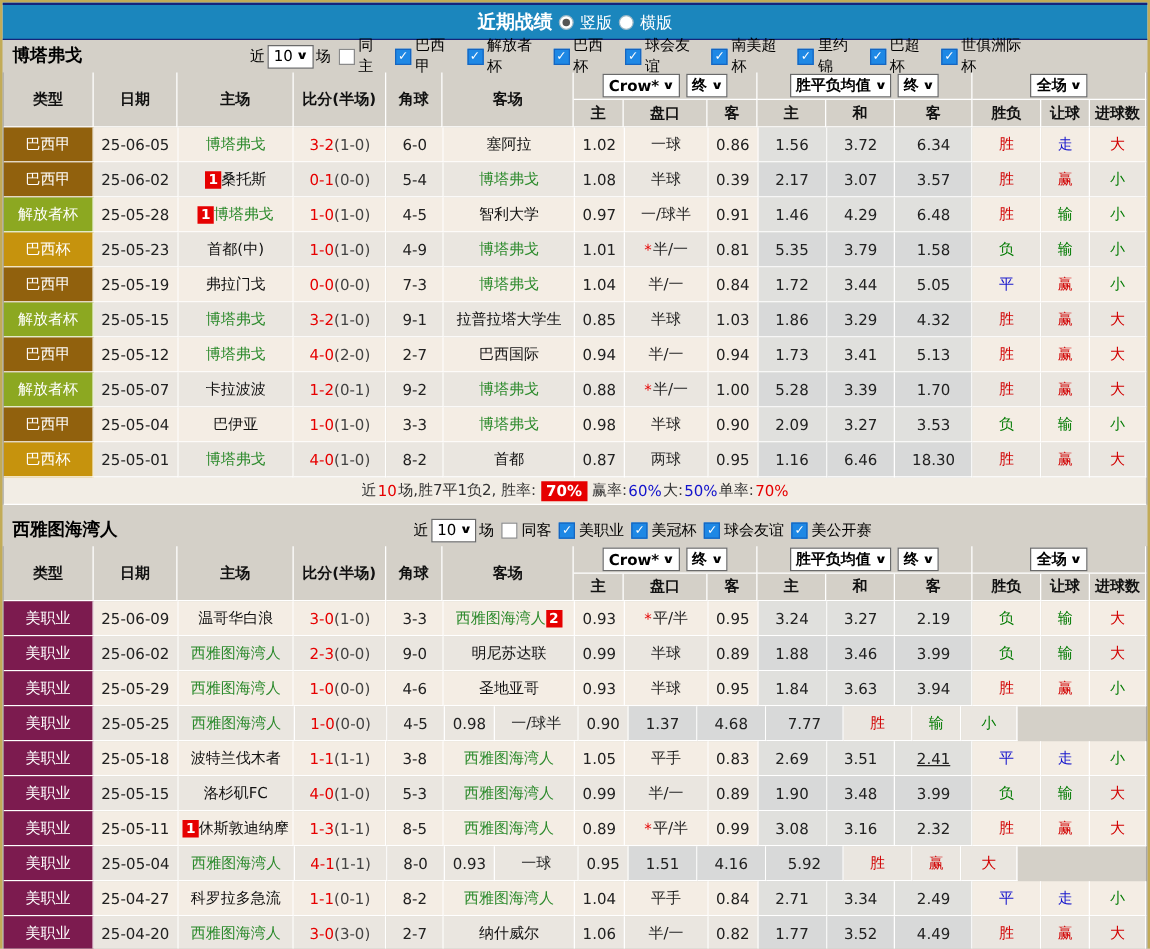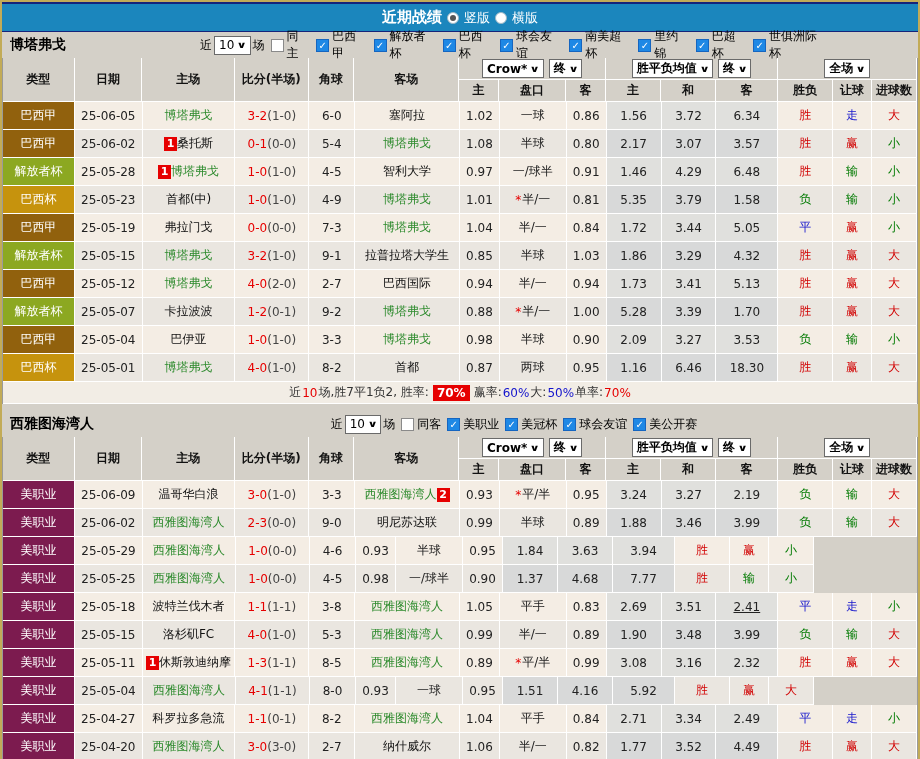--- a/index.html
+++ b/index.html
@@ -189,21 +189,21 @@
               <span class="half">(0-0)</span>
             </div>
             <div class="c" style="width: 46px;">5-4</div>
             <div class="c" style="width: 105px;">
               <span style="color: rgb(44, 138, 44);">博塔弗戈</span>
             </div>
             <div class="c" style="width: 40px;">1.08</div>
             <div class="c" style="width: 67px;">
               <span>半球</span>
             </div>
-            <div class="c" style="width: 40px;">0.80</div>
+            <div class="c" style="width: 40px;">0.39</div>
             <div class="c eu" style="width: 55px;">2.17</div>
             <div class="c eu" style="width: 55px;">3.07</div>
             <div class="c eu" style="width: 62px;">3.57</div>
             <div class="c" style="width: 55px; color: rgb(209, 0, 0);">胜</div>
             <div class="c" style="width: 39px; color: rgb(209, 0, 0);">赢</div>
             <div class="c" style="width: 45px; color: rgb(0, 122, 0);">小</div>
           </div>
           <div class="row odd">
             <div class="c league" style="width: 72px; background: rgb(140, 168, 33);">解放者杯</div>
             <div class="c" style="width: 68px;">25-05-28</div>
@@ -566,20 +566,23 @@
             <div class="c league" style="width: 72px; background: rgb(124, 27, 79);">美职业</div>
             <div class="c" style="width: 68px;">25-05-29</div>
             <div class="c" style="width: 93px;">
               <span style="color: rgb(44, 138, 44);">西雅图海湾人</span>
             </div>
             <div class="c" style="width: 74px;">
               <span class="score">1-0</span>
               <span class="half">(0-0)</span>
             </div>
             <div class="c" style="width: 46px;">4-6</div>
+            <div class="c" style="width: 105px;">
+              <span style="color: rgb(17, 17, 17);">圣地亚哥</span>
+            </div>
             <div class="c" style="width: 40px;">0.93</div>
             <div class="c" style="width: 67px;">
               <span>半球</span>
             </div>
             <div class="c" style="width: 40px;">0.95</div>
             <div class="c eu" style="width: 55px;">1.84</div>
             <div class="c eu" style="width: 55px;">3.63</div>
             <div class="c eu" style="width: 62px;">3.94</div>
             <div class="c" style="width: 55px; color: rgb(209, 0, 0);">胜</div>
             <div class="c" style="width: 39px; color: rgb(209, 0, 0);">赢</div>

